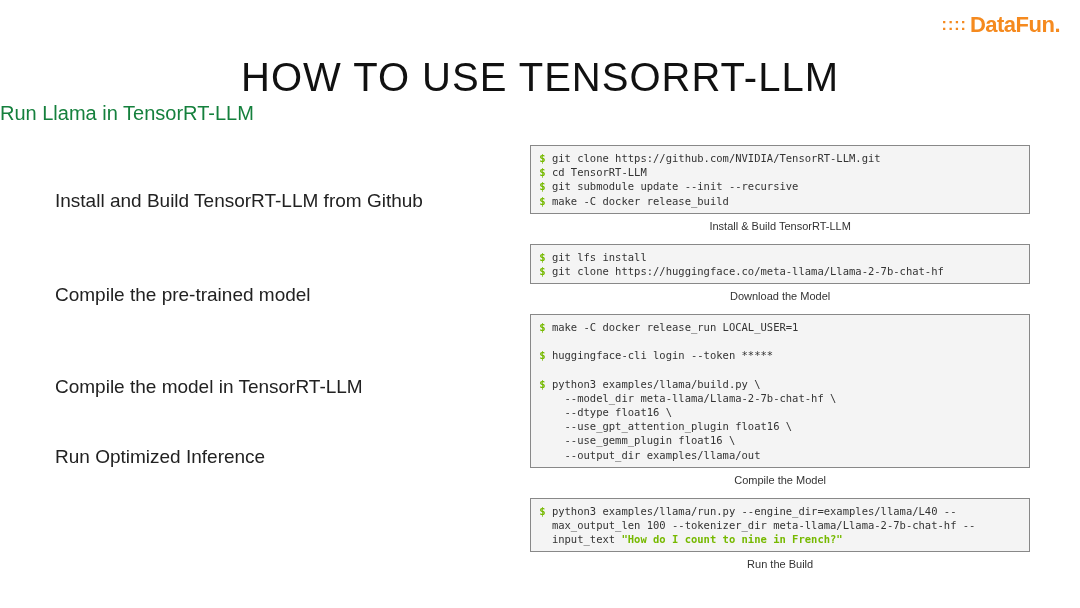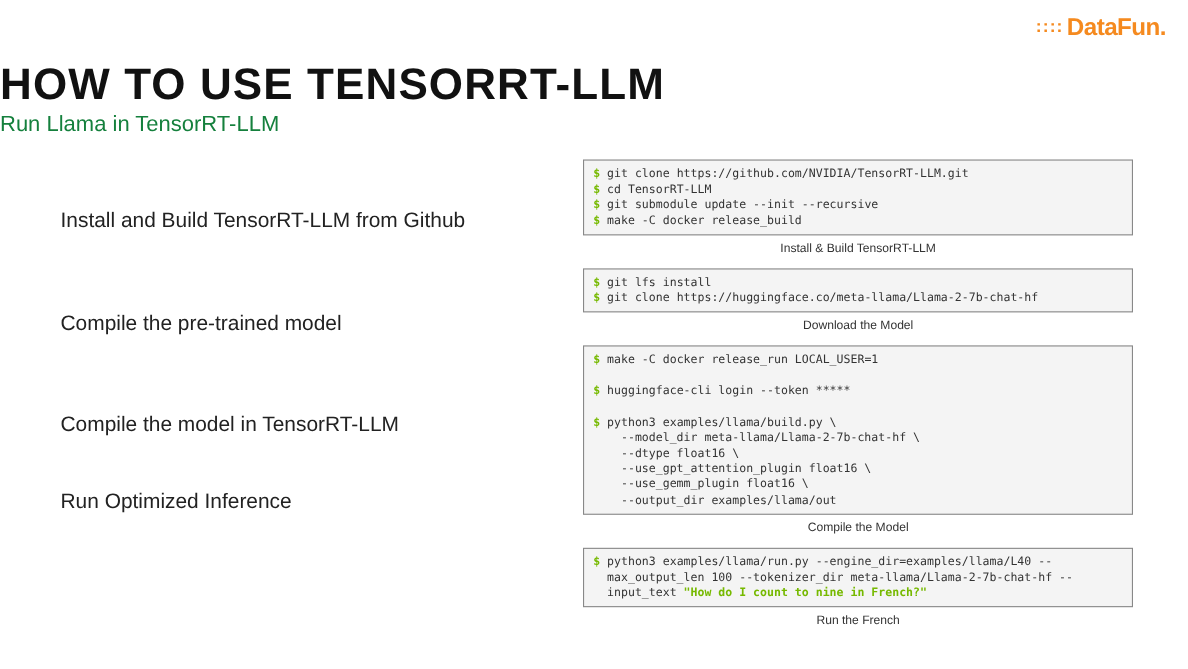--- a/index.html
+++ b/index.html
@@ -27,22 +27,23 @@
   .logo-dots {
     margin-right: 3px;
     font-size: 16px;
     line-height: 10px;
     letter-spacing: 1px;
     color: #f58a1f;
     font-weight: 900;
   }
   .logo .end { color: #f58a1f; }
   .title {
+    text-align: center;
     font-size: 40px;
-    font-weight: 700;
+    font-weight: 400;
     letter-spacing: 1px;
     margin-top: 55px;
     color: #111;
   }
   .subtitle {
     text-align: left;
     font-size: 20px;
     color: #15803d;
     margin-top: 2px;
     margin-bottom: 20px;
@@ -134,16 +135,16 @@
     --dtype float16 \
     --use_gpt_attention_plugin float16 \
     --use_gemm_plugin float16 \
     --output_dir examples/llama/out</div>
       <div class="caption">Compile the Model</div>
     </div>
     <div class="code-group">
       <div class="code-block"><span class="p">$</span> python3 examples/llama/run.py --engine_dir=examples/llama/L40 --
   max_output_len 100 --tokenizer_dir meta-llama/Llama-2-7b-chat-hf --
   input_text <span class="hl">"How do I count to nine in French?"</span></div>
-      <div class="caption">Run the French</div>
+      <div class="caption">Run the Build</div>
     </div>
   </div>
 </div>
 
 </body></html>

